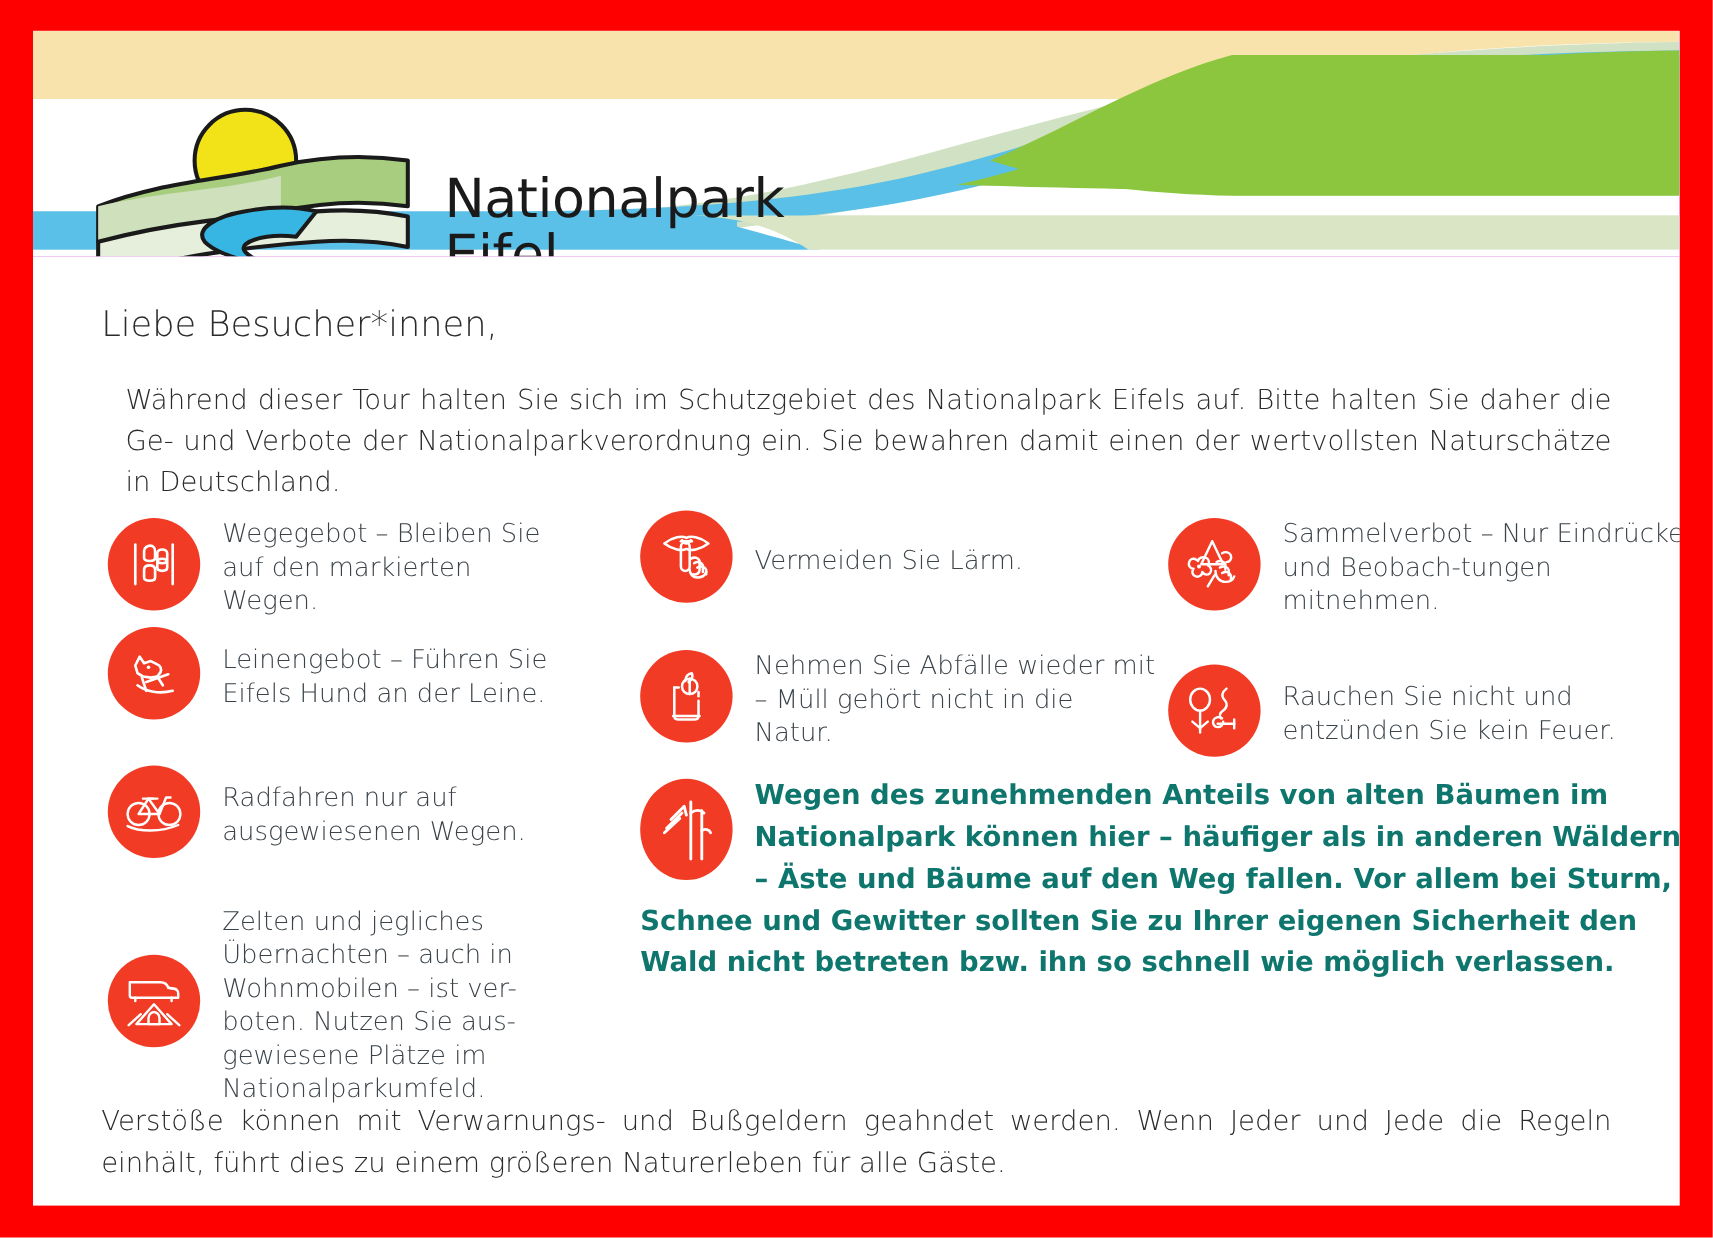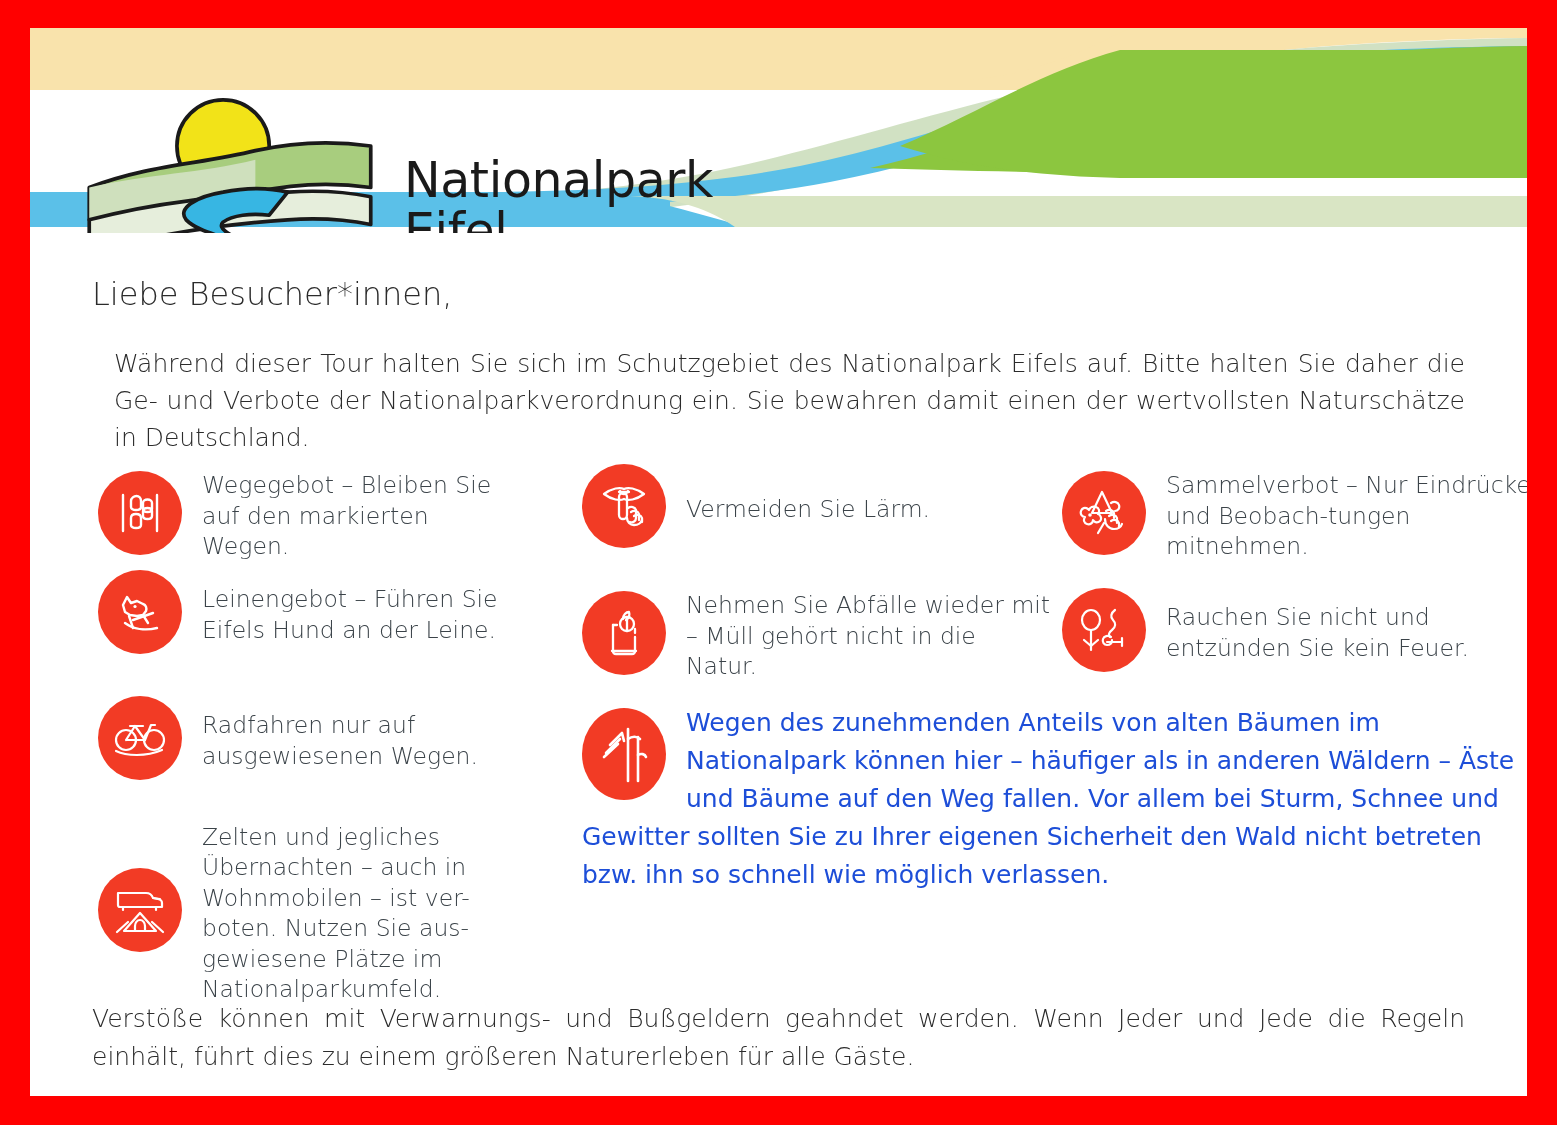--- a/index.html
+++ b/index.html
@@ -81,22 +81,22 @@
   .notice{position:absolute;left:490px;top:240px;width:950px;}
   .notice .nbadge{
     float:left;
     width:84px;height:92px;
     border-radius:50%;
     background:#f23b25;
     display:flex;align-items:center;justify-content:center;
     margin:4px 20px 2px 0;
   }
   .notice-text{
-    font-size:25px;line-height:1.52;color:#1d4ed8;
-    font-family:"DejaVu Sans", sans-serif;font-weight:400;
+    font-size:25px;line-height:1.52;color:#0f766e;
+    font-family:"DejaVu Sans", sans-serif;font-weight:700;
     text-align:left;
   }
 
   
   .footer-para{
     position:absolute;left:62px;right:62px;top:972px;
     font-size:25px;line-height:1.5;color:#2b2b2b;
     text-align:justify;
     font-family:"DejaVu Sans", sans-serif;font-weight:300;
   }
@@ -244,21 +244,21 @@
               <path d="M34 26 L34 22"></path>
               <path d="M11 44 L35 44"></path>
             </svg>
           </span>
           <span class="rule-text">Nehmen Sie Abfälle wieder mit – Müll gehört nicht in die Natur.</span>
         </div>
       </div>
 
       <div class="col col-3">
 
-        <div class="rule" style="margin-bottom:26px;">
+        <div class="rule" style="margin-bottom:42px;">
           <span class="badge">
             <svg width="52" height="52" viewBox="0 0 52 52" fill="none" stroke="#ffffff" stroke-width="2.2" stroke-linecap="round" stroke-linejoin="round">
               <path d="M24 5 L34 26 L14 26 Z"></path>
               <path d="M10 22 C7 20 4 21 3 24 C2 27 4 30 7 30 C5 33 6 36 9 37 C12 38 15 36 15 33 C17 36 20 36 22 34 C24 32 23 28 20 27 C22 24 21 21 18 20 C15 19 12 20 11 23 Z"></path>
               <circle cx="12" cy="28" r="1.8" fill="#ffffff" stroke="none"></circle>
               <path d="M33 16 C36 14 40 15 41 18 C42 21 40 24 37 24"></path>
               <path d="M28 24 C31 22 35 23 36 26 L36 31"></path>
               <path d="M31 29 C34 27 38 28 39 31 L39 36"></path>
               <path d="M33 34 C36 32 40 33 41 36 L41 40"></path>
               <path d="M27 32 C27 38 31 42 36 42 C40 42 43 40 44 37"></path>

